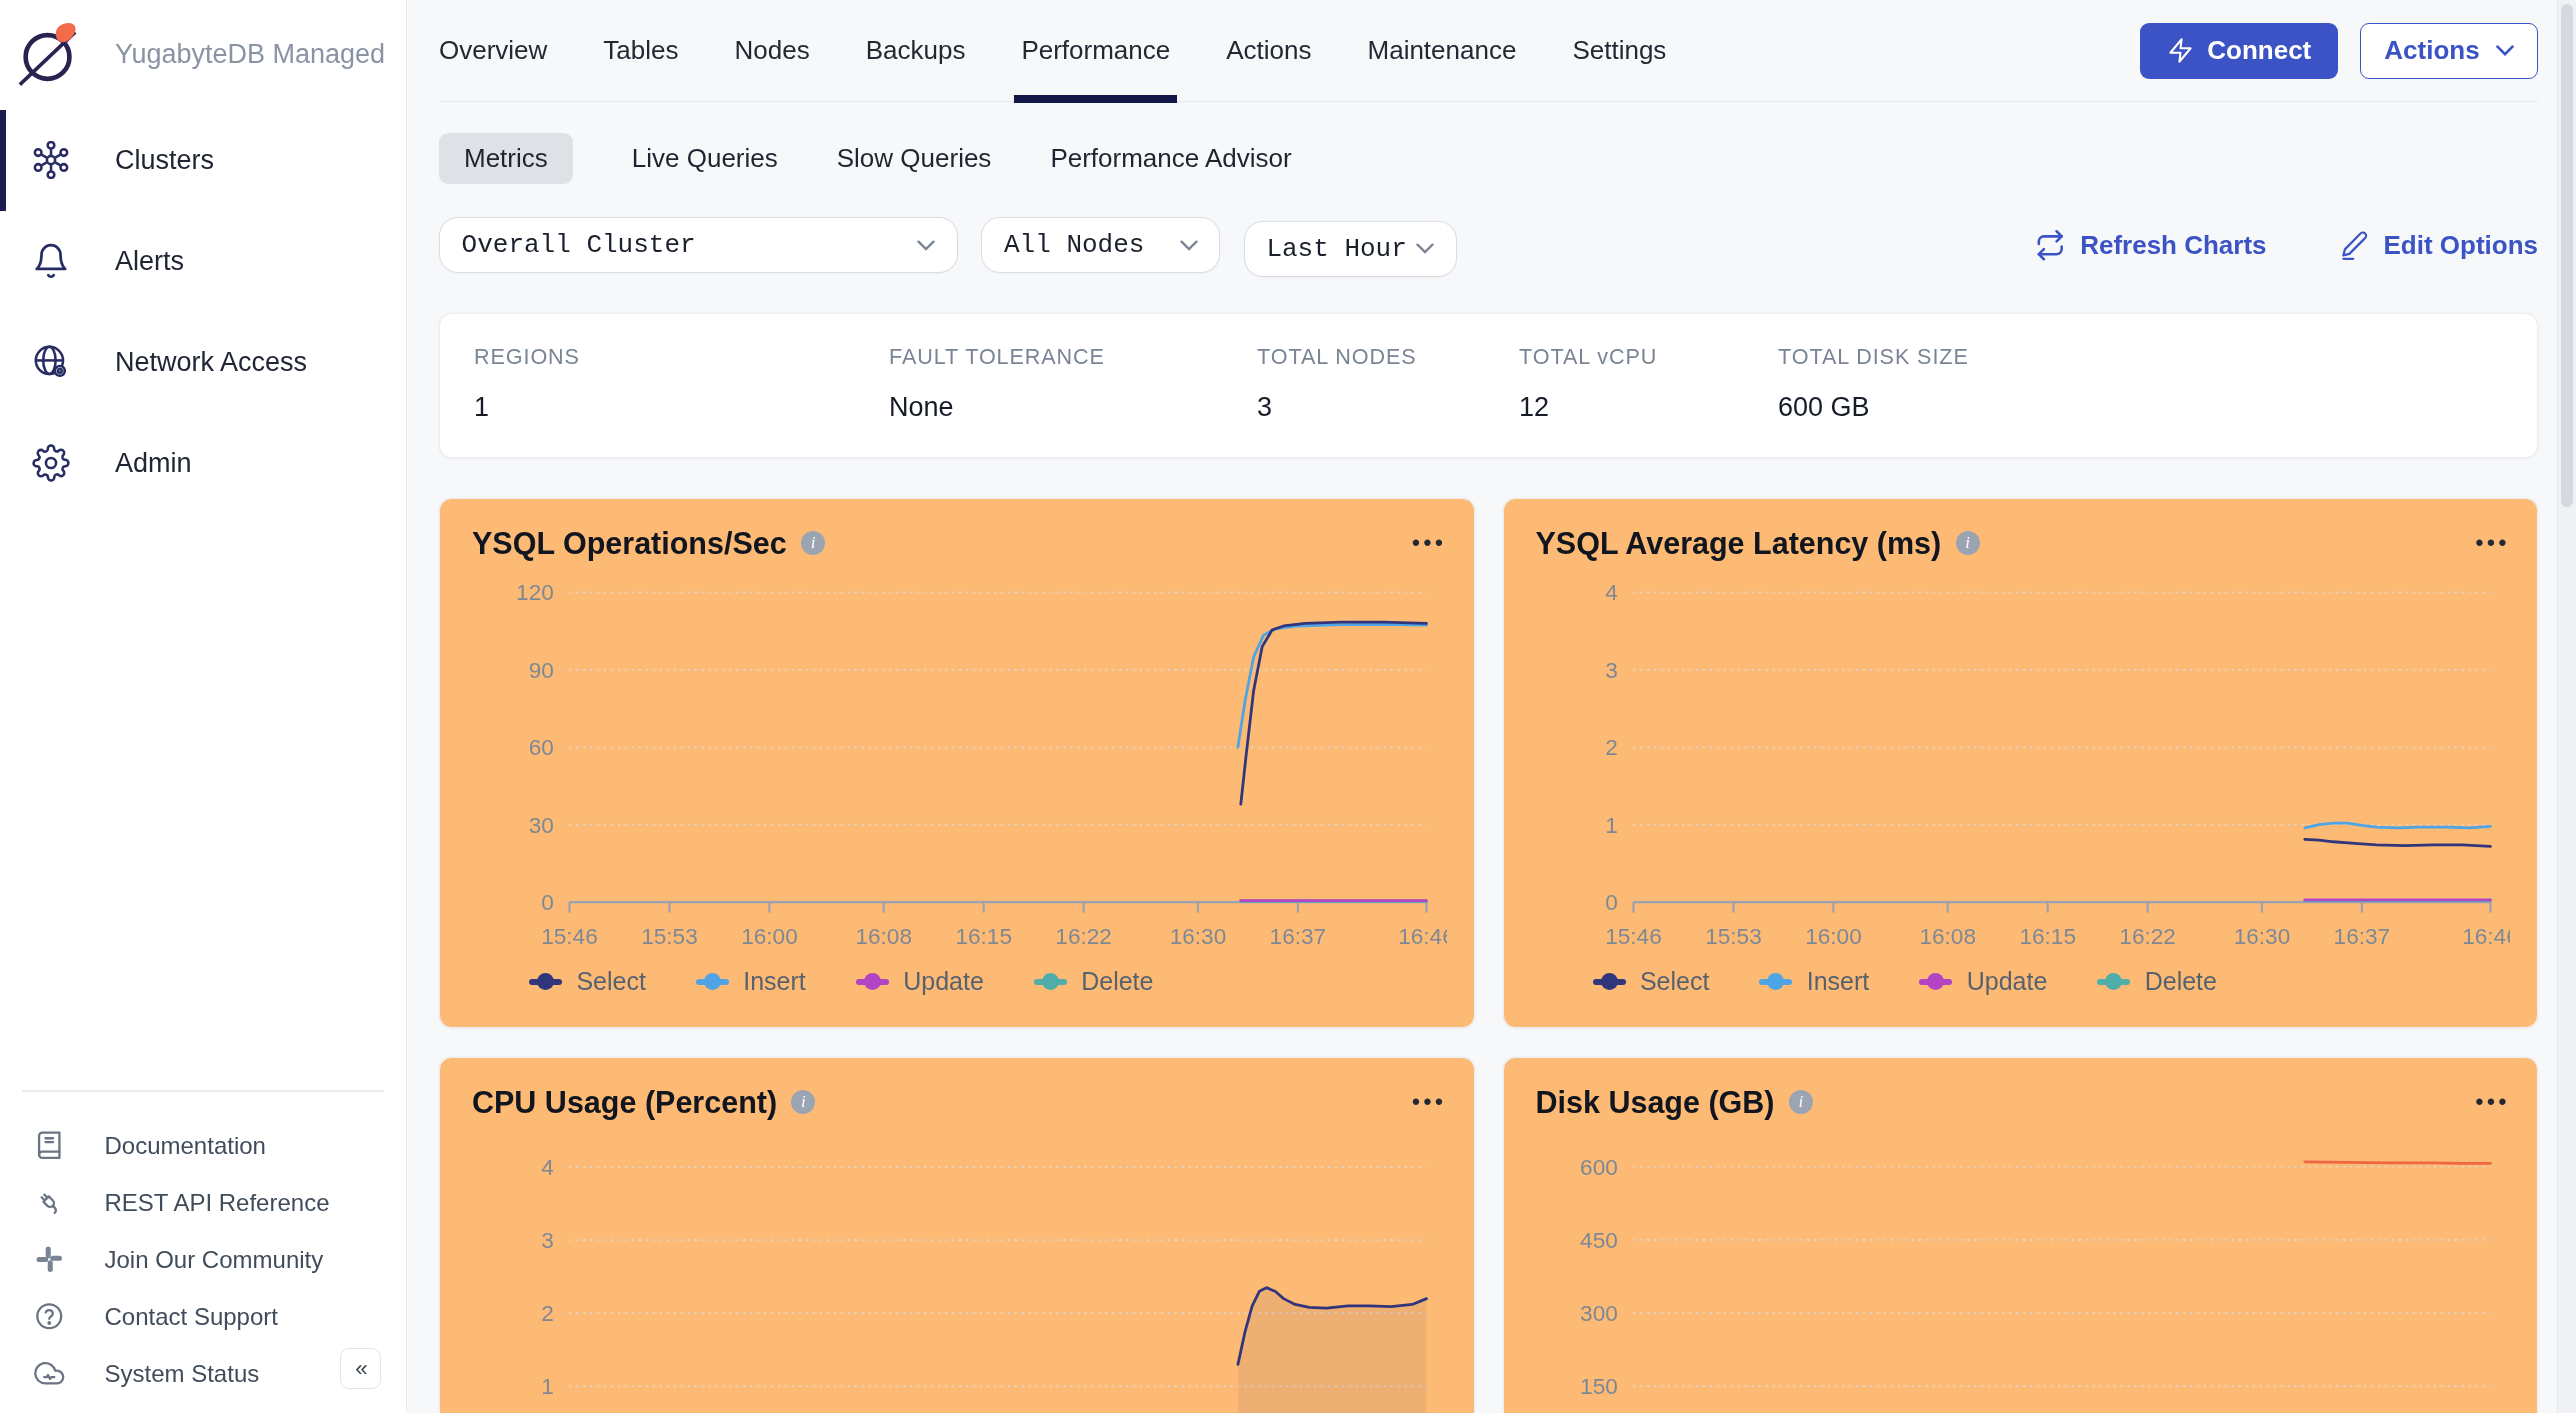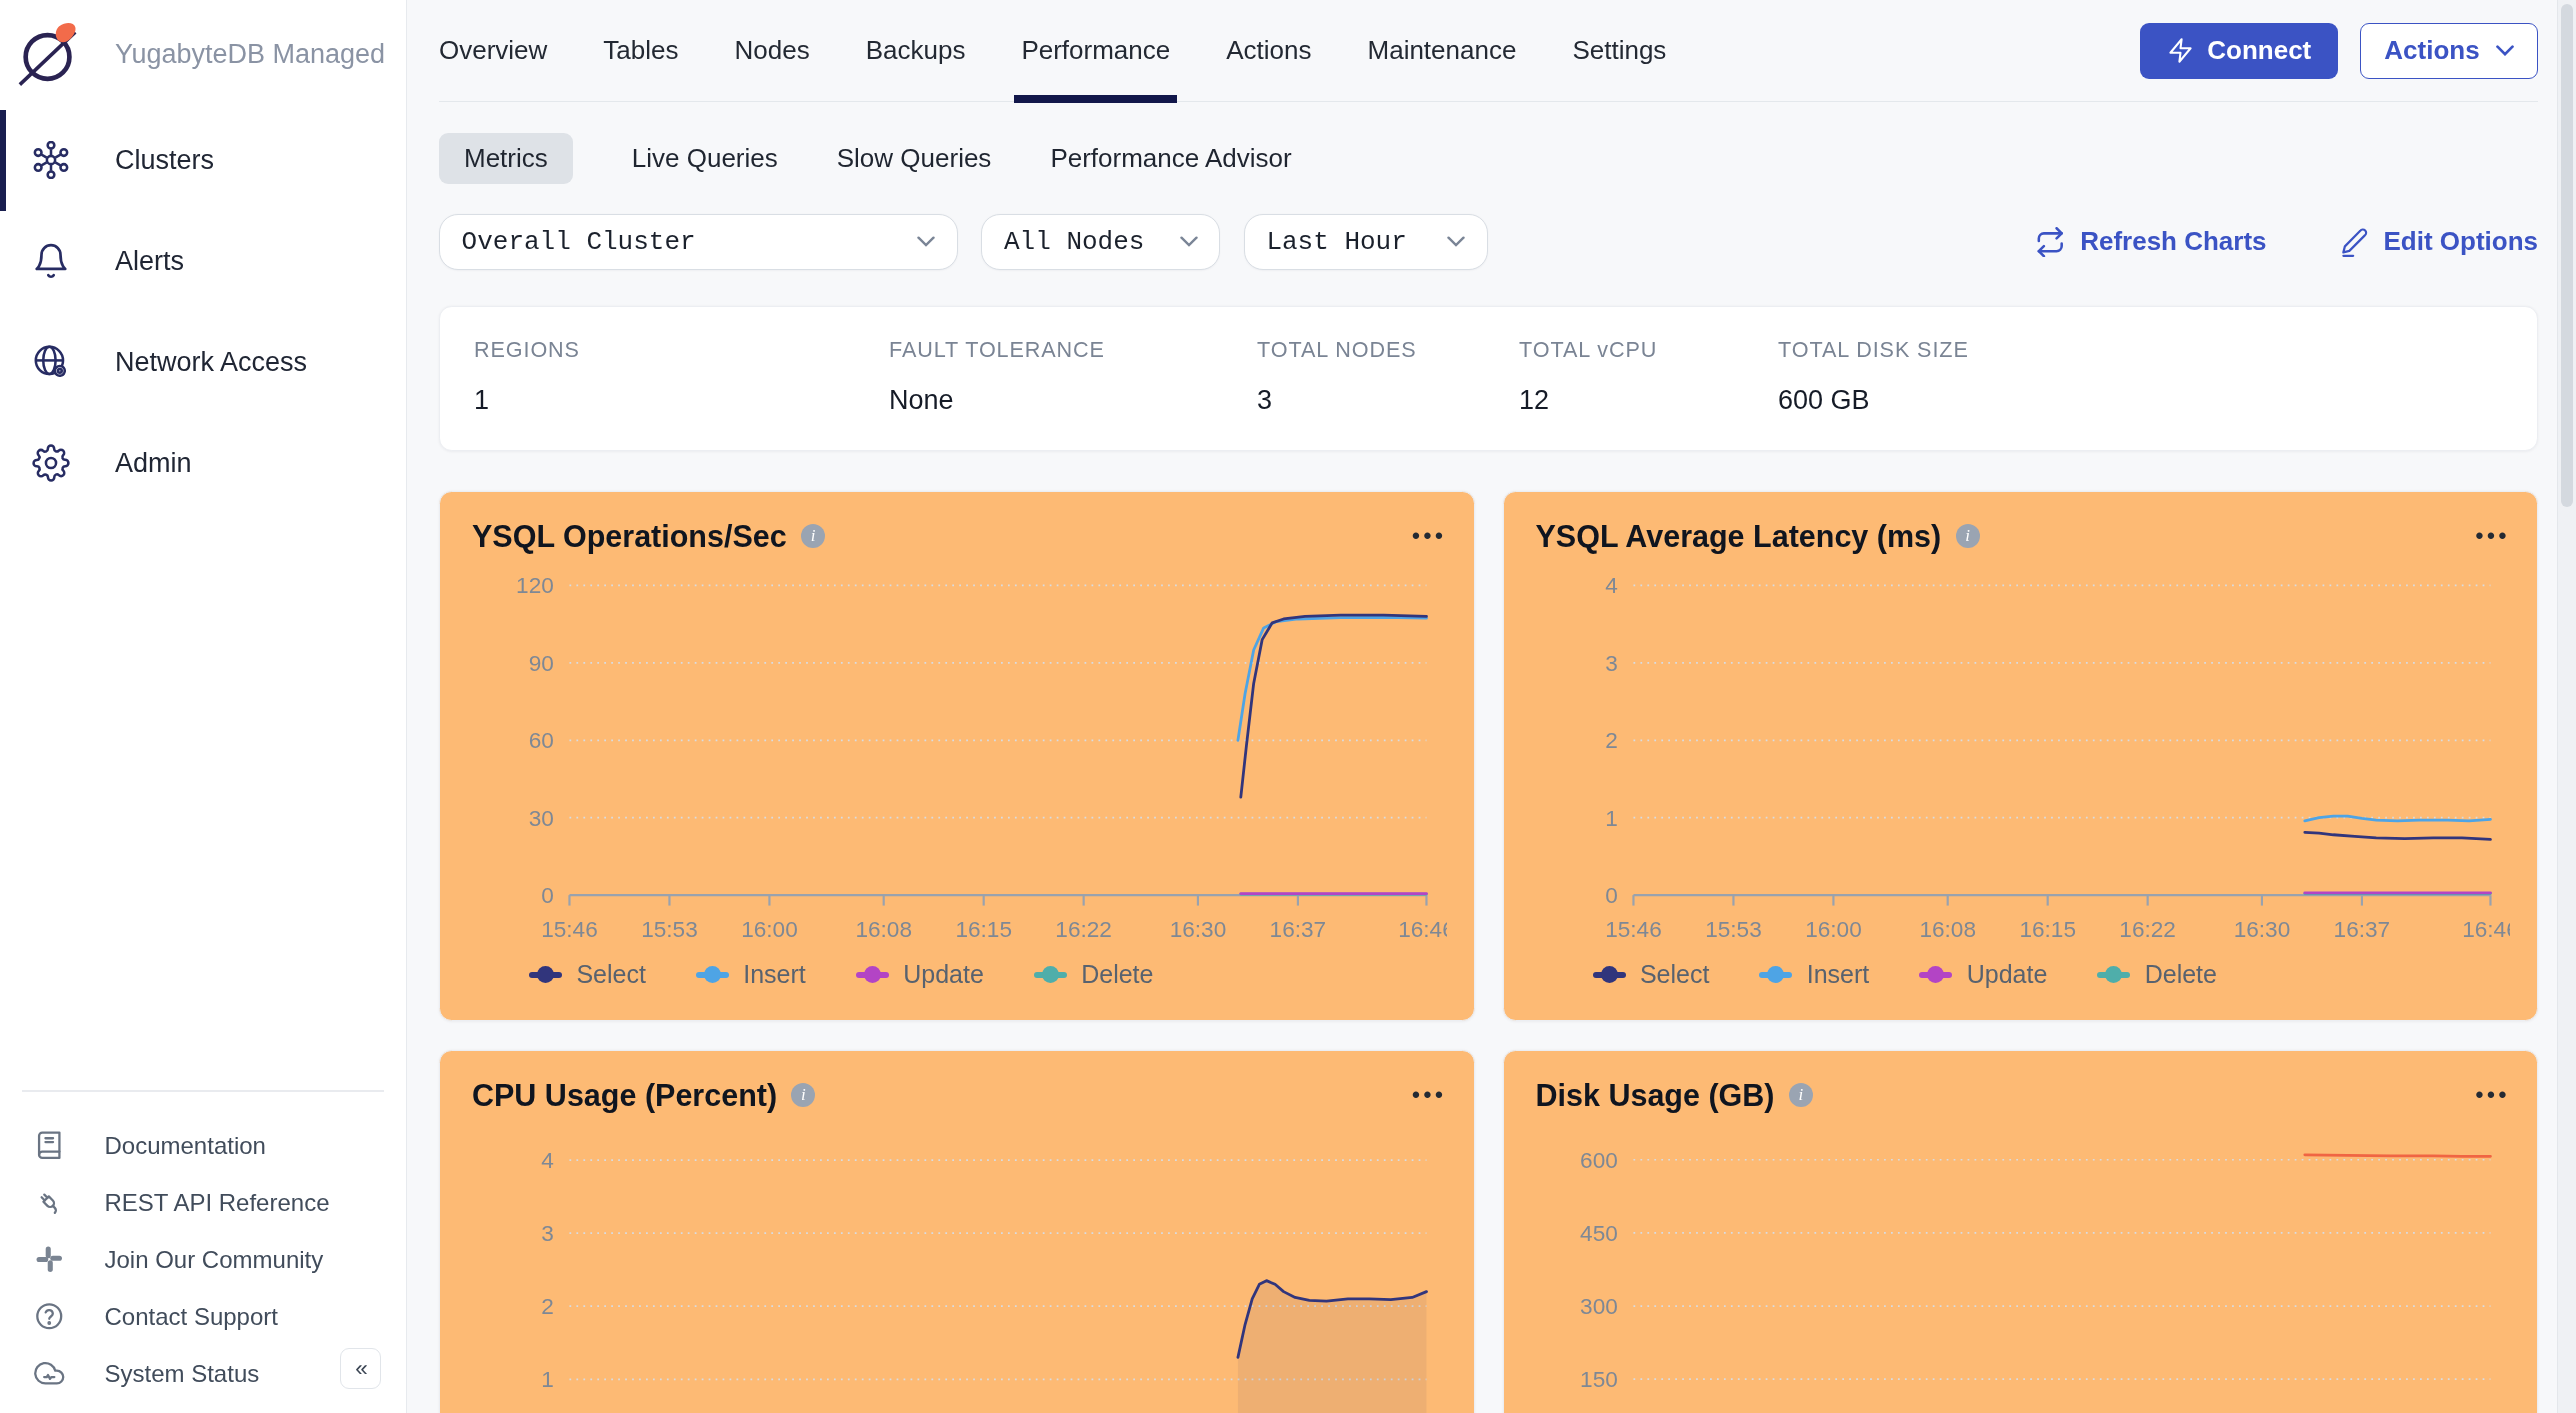--- a/index.html
+++ b/index.html
@@ -33,21 +33,21 @@
   .btn-actions { height:56px; padding:0 23.4px; border-radius:9px; background:#fff; border:1.8px solid #3B53C4; color:#3B53C4; font-weight:bold; font-size:26px; display:flex; align-items:center; gap:16px; cursor:pointer; }
 
   .subtabs { margin-top:27px; display:flex; gap:59px; align-items:center; }
   .subtab { font-size:26px; color:#1F2530; padding:14.4px 0; cursor:pointer; }
   .subtab.active { background:#DEE2E7; border-radius:9px; padding:10px 25px; }
 
   .filterbar { margin-top:25px; display:flex; align-items:center; gap:23.4px; }
   .select { height:56px; background:#fff; border:1.8px solid #D9DEE4; border-radius:19px; display:flex; align-items:center; justify-content:space-between; padding:0 21.6px; font-size:26px; color:#1B212C; cursor:pointer; box-shadow:0 0.9px 1.8px rgba(16,24,40,.04);font-family:Liberation Mono, monospace; }
   .sel-cluster { width:519px; }
   .sel-nodes { width:239px; }
-  .sel-range { width:244px; }
+  .sel-range { width:213px;margin-top:7px; }
   .filter-links { margin-left:auto; display:flex; gap:72px; align-items:flex-end; }
   .flink { display:flex; gap:14.4px; align-items:center; color:#3B53C4; font-weight:bold; font-size:26px; cursor:pointer; }
 
   .stats-card { margin-top:36px; background:#fff; border:0.9px solid #ECEEF2; border-radius:12.6px; box-shadow:0 0.9px 2.7px rgba(16,24,40,.05); display:grid; grid-template-columns:415px 368px 262px 259px 255px 1fr; padding:30.5px 0 34px 34px; }
   .stat-label { font-size:21.6px; color:#7A8494; letter-spacing:0.9px; margin-bottom:21.6px; }
   .stat-value { font-size:27px; color:#151B27; }
 
   .charts-grid { margin-top:40px; display:grid; grid-template-columns:1fr 1fr; gap:29px 28px; }
   .chart-card { background:#fdba74; border:0.9px solid #ECEEF2; border-radius:12.6px; box-shadow:0 0.9px 2.7px rgba(16,24,40,.05); padding:27px 27px 30.5px 32px; }
   .chart-head { display:flex; align-items:center; }

